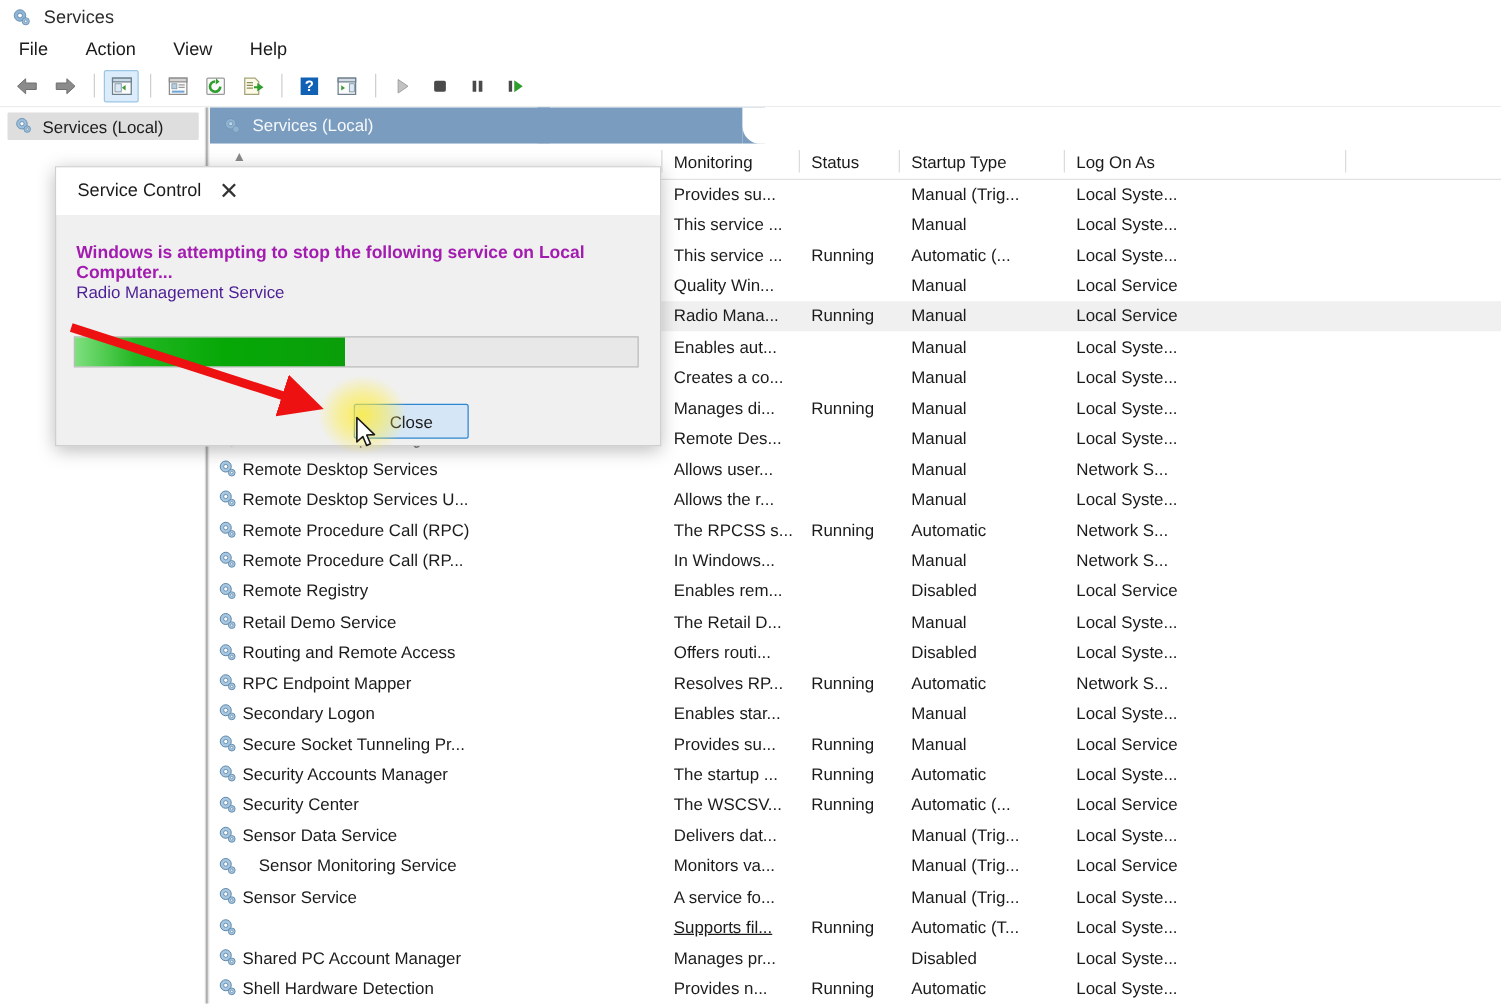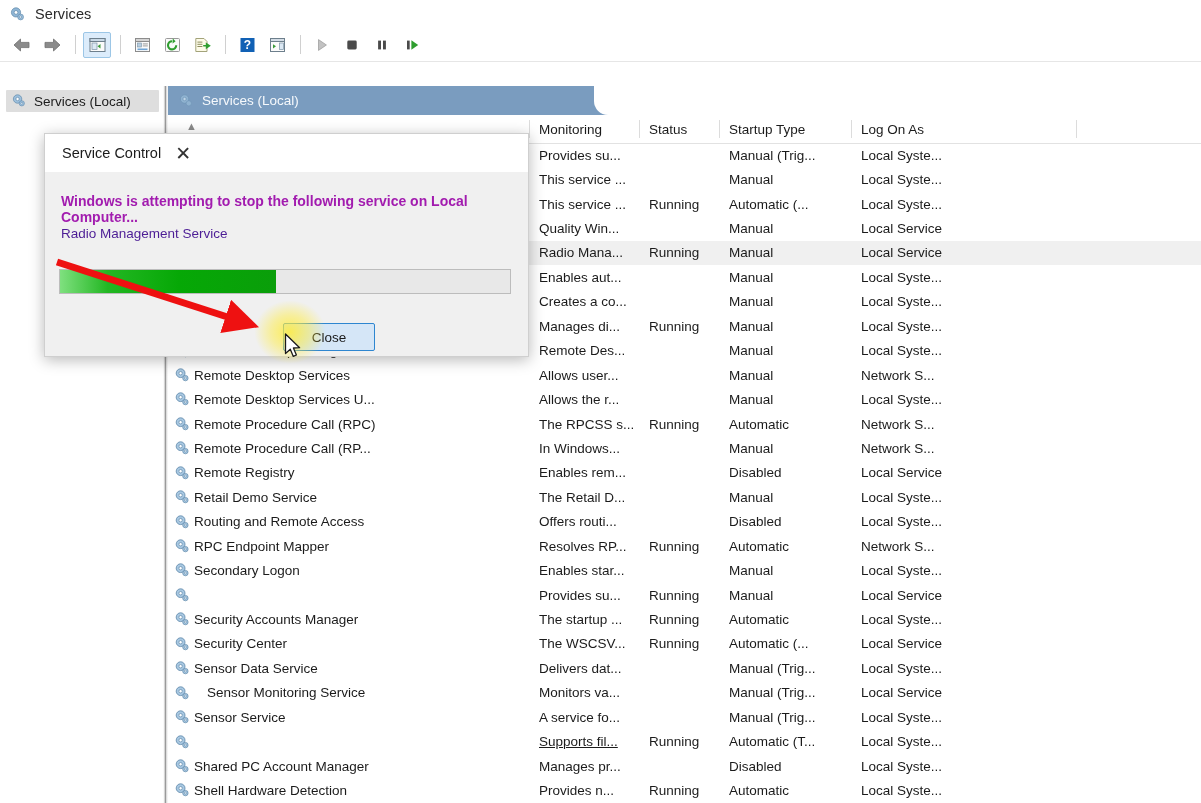--- a/index.html
+++ b/index.html
@@ -106,20 +106,26 @@
         <circle cx="7" cy="6.4" r="1.9" fill="#ffffff" stroke="#5d86a8" stroke-width=".7"></circle>
         <g fill="#9dc0dd" stroke="#5d86a8" stroke-width=".6">
           <circle cx="11.6" cy="11" r="2.9"></circle>
         </g>
         <circle cx="11.6" cy="11" r="1.1" fill="#ffffff" stroke="#5d86a8" stroke-width=".6"></circle>
       </svg>
     </span>
     <span class="title-text">Services</span>
   </div>
 
+  <div class="menubar">
+    <span class="menu-item">File</span>
+    <span class="menu-item">Action</span>
+    <span class="menu-item">View</span>
+    <span class="menu-item">Help</span>
+  </div>
 
   <div class="toolbar">
     <div class="tbtn">
       <svg width="20" height="16" viewBox="0 0 20 16">
           <path d="M8.5 2 L2 8 L8.5 14 L8.5 10.6 L17 10.6 L17 5.4 L8.5 5.4 Z" fill="#8b8b8b" stroke="#6f6f6f" stroke-width=".8"></path>
         </svg>
     </div>
     <div class="tbtn">
       <svg width="20" height="16" viewBox="0 0 20 16">
           <path d="M11.5 2 L18 8 L11.5 14 L11.5 10.6 L3 10.6 L3 5.4 L11.5 5.4 Z" fill="#8b8b8b" stroke="#6f6f6f" stroke-width=".8"></path>
@@ -449,20 +455,21 @@
               <div class="cell " style="left: 552px; width: 132px; padding-left: 9px;">Manual</div>
               <div class="cell " style="left: 684px; width: 225px; padding-left: 9px;">Local Syste...</div>
             </div>
             <div class="row">
               <span class="ricon"><svg viewBox="0 0 16 16" width="16" height="16">
                   <circle cx="6.6" cy="6.2" r="4.4" fill="#a8c8e2" stroke="#5d86a8" stroke-width=".8"></circle>
                   <circle cx="6.6" cy="6.2" r="1.7" fill="#ffffff" stroke="#5d86a8" stroke-width=".7"></circle>
                   <circle cx="11.4" cy="11.1" r="2.7" fill="#a8c8e2" stroke="#5d86a8" stroke-width=".7"></circle>
                   <circle cx="11.4" cy="11.1" r="1" fill="#ffffff" stroke="#5d86a8" stroke-width=".6"></circle>
                 </svg></span>
+              <div class="cell c-name" style="left: 0px; width: 362px;">Secure Socket Tunneling Pr...</div>
               <div class="cell " style="left: 362px; width: 110px; padding-left: 9px;">Provides su...</div>
               <div class="cell " style="left: 472px; width: 80px; padding-left: 9px;">Running</div>
               <div class="cell " style="left: 552px; width: 132px; padding-left: 9px;">Manual</div>
               <div class="cell " style="left: 684px; width: 225px; padding-left: 9px;">Local Service</div>
             </div>
             <div class="row">
               <span class="ricon"><svg viewBox="0 0 16 16" width="16" height="16">
                   <circle cx="6.6" cy="6.2" r="4.4" fill="#a8c8e2" stroke="#5d86a8" stroke-width=".8"></circle>
                   <circle cx="6.6" cy="6.2" r="1.7" fill="#ffffff" stroke="#5d86a8" stroke-width=".7"></circle>
                   <circle cx="11.4" cy="11.1" r="2.7" fill="#a8c8e2" stroke="#5d86a8" stroke-width=".7"></circle>

